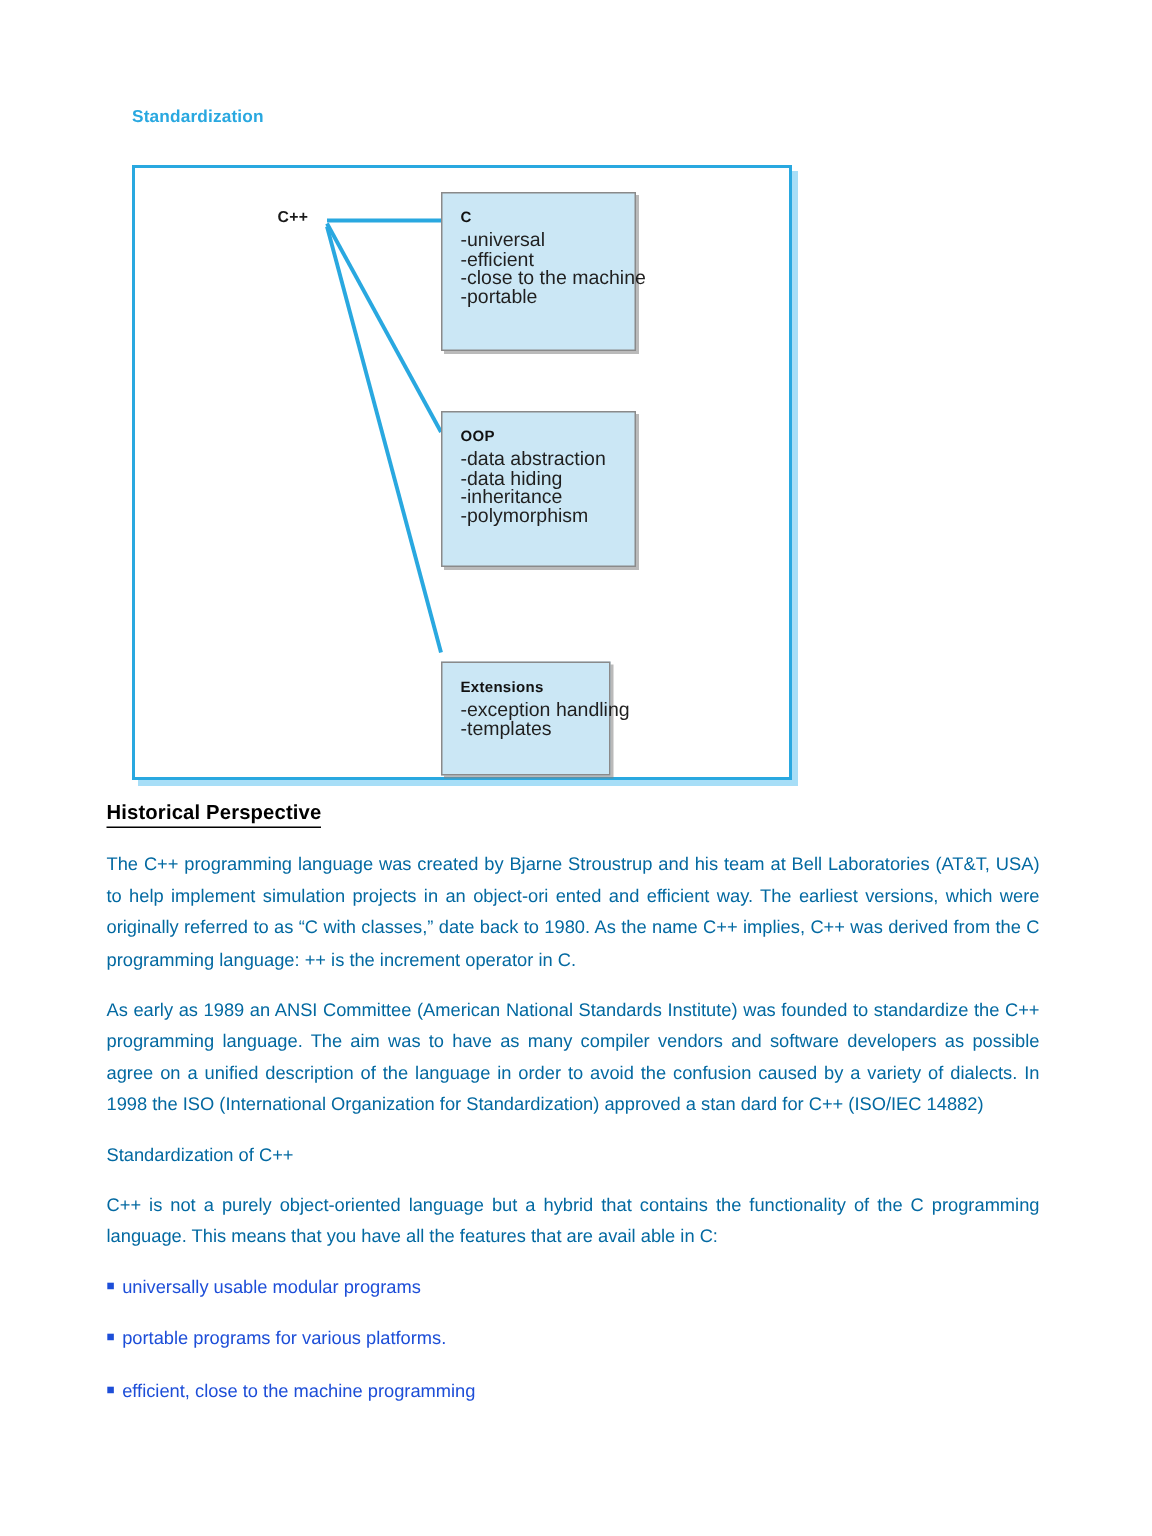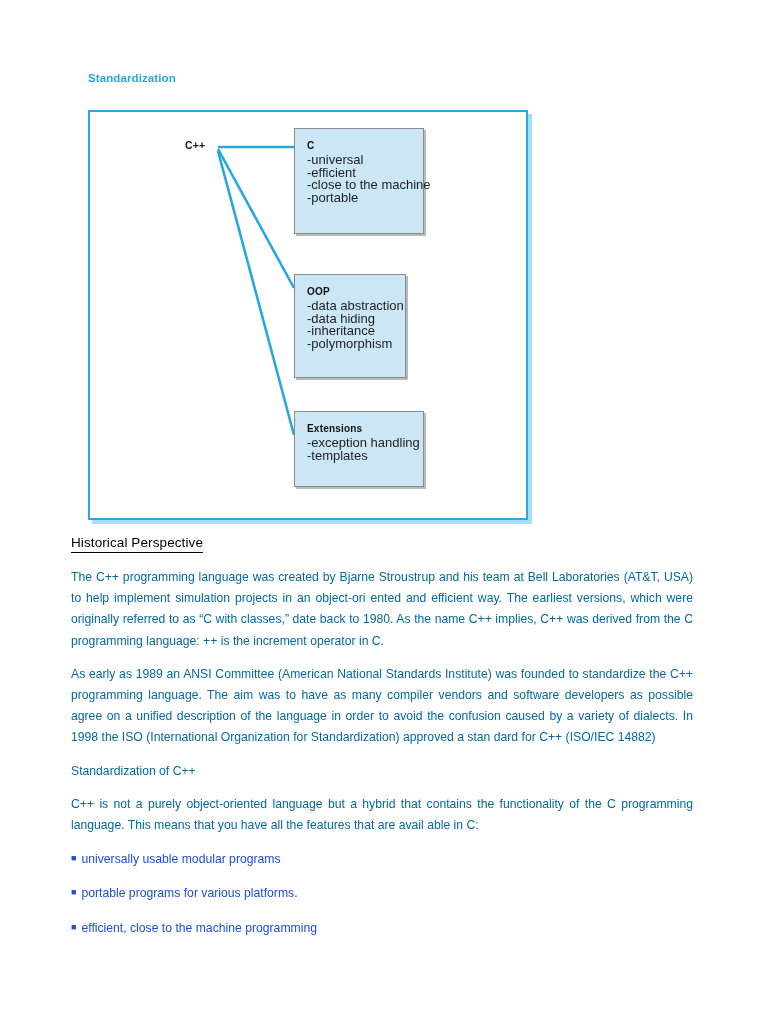--- a/index.html
+++ b/index.html
@@ -85,34 +85,34 @@
     font-size: 13px;
     color: #1f1f1f;
     line-height: 12.5px;
     white-space: nowrap;
   }
   .diag-box .box-inner {
     padding: 11px 0 0 12px;
   }
 
   #box-c      { left: 294px; top: 128px; width: 130px; height: 106px; }
-  #box-oop    { left: 294px; top: 274px; width: 112px; height: 104px; }
-  #box-ext    { left: 294px; top: 411px; width: 130px; height: 76px; }
+  #box-oop    { left: 294px; top: 274px; width: 130px; height: 104px; }
+  #box-ext    { left: 294px; top: 441px; width: 113px; height: 76px; }
 
   
   .prose {
     position: absolute;
     left: 71px;
     top: 533px;
     width: 622px;
   }
 
   h2.section-head {
     font-size: 13.5px;
-    font-weight: normal;
+    font-weight: bold;
     color: #000000;
     margin: 0 0 14px 0;
     padding: 0;
     display: inline-block;
     border-bottom: 1.5px solid #000000;
     line-height: 18px;
     letter-spacing: 0.1px;
   }
 
   p.para {

